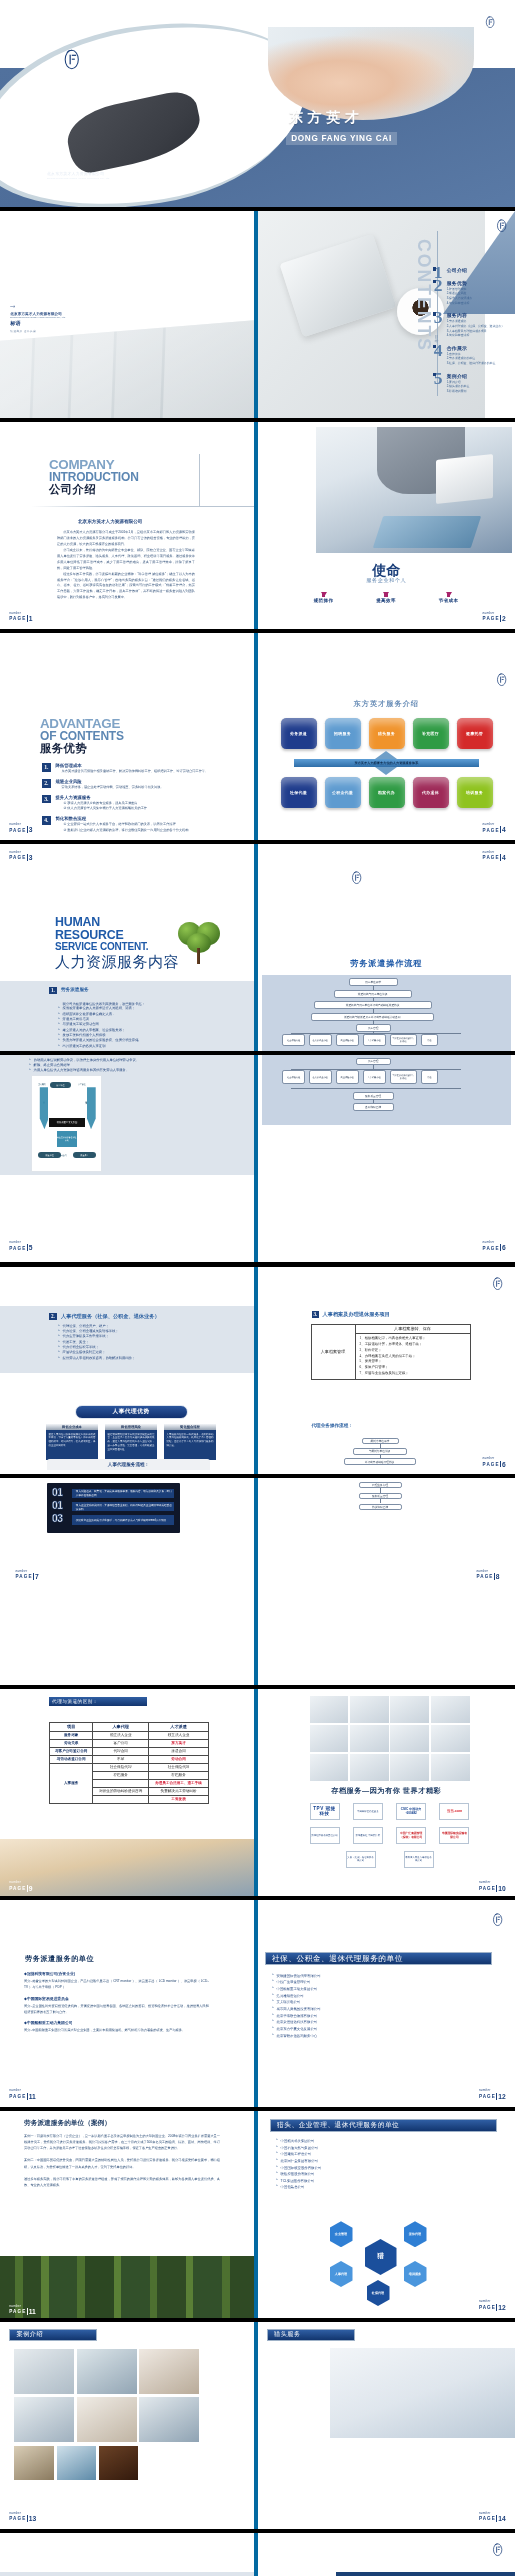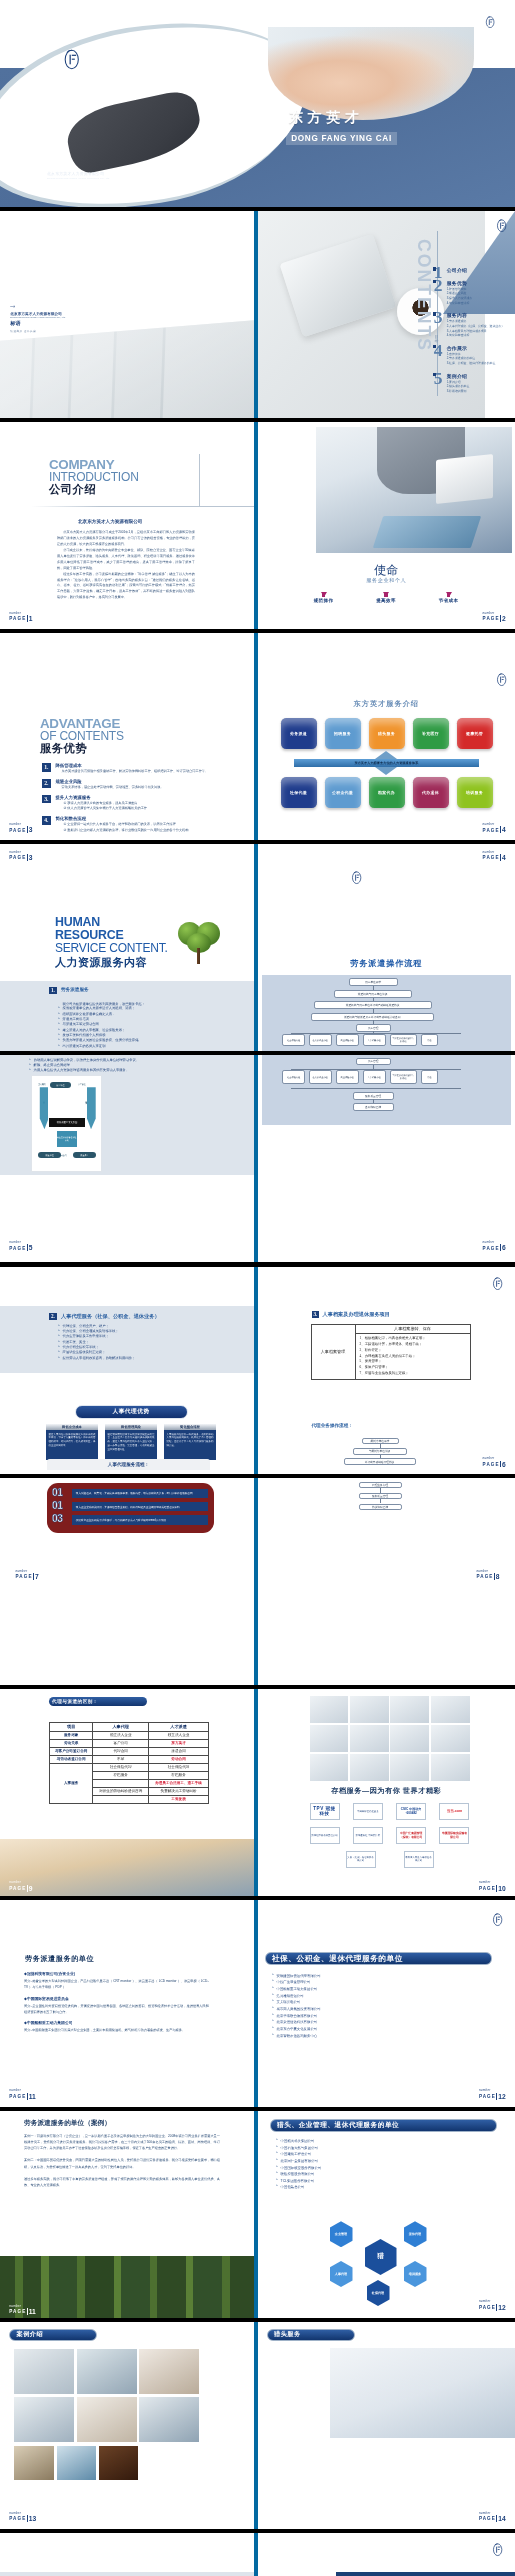--- a/index.html
+++ b/index.html
@@ -16,21 +16,21 @@
   .logo { position:absolute; width:11.3px; height:13.4px; }
   .logo svg { width:100%; height:100%; display:block; }
   
   .pgnum { position:absolute; font-family:"Liberation Sans",sans-serif; color:#1b3f7a; line-height:1; }
   .pgnum .nm { font-size:3.1px; letter-spacing:0.2px; font-style:italic; opacity:.95; display:block; margin-bottom:0.5px;}
   .pgnum .pgrow { display:flex; align-items:flex-end; }
   .pgnum .pg-lbl { font-size:4.6px; letter-spacing:1.1px; font-weight:700; }
   .pgnum .bar { width:0.8px; height:6.7px; background:#1b3f7a; margin:0 1px 0 0.5px; }
   .pgnum .n { font-size:6.7px; font-weight:700; line-height:5.7px; }
   .ttl-en1 { font-size:13.4px; font-weight:700; letter-spacing:-0.3px; color:#7fa3c6; line-height:.92; }
-  .ttl-en2 { font-size:12px; font-weight:400; letter-spacing:-0.2px; color:#5d87b3; line-height:.95; }
+  .ttl-en2 { font-size:12px; font-weight:700; letter-spacing:-0.2px; color:#5d87b3; line-height:.95; }
   .ttl-cn  { font-size:11.3px; font-weight:700; color:#14213d; letter-spacing:0.5px; line-height:1.15; }
   .body-cn { font-size:3.2px; line-height:1.85; color:#2a4a74; text-align:justify; }
   
   .cover-wrap { position:relative; width:515px; height:207px; background:#fff; overflow:hidden; }
   .cover-blue {
     position:absolute; left:0; top:68px; width:515px; height:139px;
     background:linear-gradient(160deg,#51719d 0%,#4e6d99 45%,#5a7aa6 100%);
   }
   .cover-wave {
     position:absolute; left:-20.6px; top:31px; width:330px; height:170px;
@@ -116,21 +116,21 @@
   .ci-head { position:absolute; left:49px; top:37px; }
   .vrule { position:absolute; left:199px; top:32px; width:0.5px; height:52px; background:#b9c5d2;}
   .hrule { position:absolute; left:31px; top:84px; width:227px; height:0.5px; background:linear-gradient(90deg,rgba(185,197,210,0) 0%,#b9c5d2 30%,#b9c5d2 100%);}
   .ci-sub { position:absolute; left:78px; top:97px; font-size:4.6px; font-weight:700; color:#1b3f7a; }
   .ci-body { position:absolute; left:57px; top:108px; width:138px; }
   .mission-photo { position:absolute; left:58px; top:5.2px; width:196px; height:126px;
     background:linear-gradient(160deg,#eef2f5 0%,#dde5ec 30%,#b9c7d4 62%,#7b93ad 100%); }
   .mission-photo .lap { position:absolute; right:18.5px; top:30px; width:57px; height:44px; background:linear-gradient(160deg,#fefefe,#d2d8dd); border-radius:2.1px; transform:skewY(-6deg);}
   .mission-photo .tab { position:absolute; left:62px; bottom:5.2px; width:98px; height:32px; background:linear-gradient(140deg,#9fc0d8,#5a88ab); border-radius:1.5px; transform:skewX(-18deg);}
   .mission-photo .suit{ position:absolute; left:61px; top:0; width:88px; height:67px; background:linear-gradient(150deg,#9aa3ae,#6f7a87); border-radius:0 0 40% 36%;}
-  .mission-ttl { position:absolute; left:0; right:0; top:140px; text-align:center; font-size:12px; font-weight:400; color:#1b3f7a; }
+  .mission-ttl { position:absolute; left:0; right:0; top:140px; text-align:center; font-size:14px; font-weight:700; color:#1b3f7a; }
   .mission-sub { position:absolute; left:0; right:0; top:155px; text-align:center; font-size:5.2px; color:#5a80ad; letter-spacing:0.5px;}
   .mission-cols { position:absolute; left:41px; top:170px; width:175px; display:flex; justify-content:space-between; }
   .mcol { width:50px; text-align:center; }
   .marrow { width:0;height:0;border-left:3.6px solid transparent;border-right:3.6px solid transparent;border-top:5.7px solid #a8246b; margin:0 auto 0.5px; position:relative;}
   .marrow::before{content:"";position:absolute;left:-1.8px;top:-4.6px;width:3.6px;height:4.6px;background:#a8246b;}
   .mlabel { font-size:4.6px; font-weight:700; color:#1b3f7a; letter-spacing:0.3px;}
   
   .adv-photo { position:absolute; left:0; top:0; width:515px; height:77px;
     background:linear-gradient(115deg,#e7eaec 0%,#dfe2e4 22%,#c58a48 34%,#b2763a 48%,#d9a264 62%,#e9e9e9 76%,#f3f3f3 100%); }
   .adv-photo .wood { position:absolute; left:0; top:0; width:515px; height:77px;
@@ -154,22 +154,22 @@
   .svc-mid { position:relative; height:21.6px; margin:3.1px 0; }
   .svc-bar { position:absolute; left:13.4px; top:6.7px; width:185px; height:7.7px; background:linear-gradient(180deg,#5d9ed6,#2f6ea8);
       color:#0d2a4c; font-size:3.1px; font-weight:700; display:flex; align-items:center; justify-content:center; letter-spacing:0.1px;}
   .svc-uparrow { position:absolute; left:94px; top:-1px; width:0;height:0;
       border-left:11.3px solid transparent;border-right:11.3px solid transparent;border-bottom:8.8px solid #6f9fc8;}
   .svc-dnarrow{ position:absolute; left:94px; bottom:-1px; width:0;height:0;
       border-left:11.3px solid transparent;border-right:11.3px solid transparent;border-top:8.8px solid #6f9fc8;}
   
   .hr-head { position:absolute; left:55px; top:72px; }
   .hr-head .l1 { font-size:12.4px; font-weight:700; color:#1f5aa8; line-height:1.02; letter-spacing:-0.2px;}
-  .hr-head .l2 { font-size:12px; font-weight:400; color:#1f5aa8; line-height:1.05; letter-spacing:-0.2px;}
-  .hr-head .l3 { font-size:11px; font-weight:700; color:#15407e; letter-spacing:0.5px; margin-top:0.5px;}
+  .hr-head .l2 { font-size:10px; font-weight:700; color:#1f5aa8; line-height:1.05; letter-spacing:-0.2px;}
+  .hr-head .l3 { font-size:15px; font-weight:400; color:#15407e; letter-spacing:0.5px; margin-top:0.5px;}
   .tree { position:absolute; left:178px; top:76px; width:42px; height:46px; }
   .tree .crown { position:absolute; left:0; top:0; width:42px; height:32px; }
   .tree .crown i { position:absolute; width:23px; height:23px; border-radius:50%;
       background:radial-gradient(circle at 35% 30%, #8fc44e, #4d7f27 70%, #3d6a1e 100%); }
   .tree .crown i:nth-child(1){ left:0; top:2.1px;}
   .tree .crown i:nth-child(2){ left:18.5px; top:2.1px;}
   .tree .crown i:nth-child(3){ left:9.3px; top:12.4px; width:24px; height:20.6px;}
   .tree .trunk { position:absolute; left:19px; top:28px; width:3.1px; height:15.5px; background:linear-gradient(90deg,#6b4526,#4a2e18);}
   .hr-panel { position:absolute; left:0; top:137px; width:258px; height:71px; background:#dde4ec;}
   .hr-p-num { position:absolute; left:49px; top:5.2px; width:7.7px; height:7.7px; background:#1b3f7a; color:#fff; font-size:5.2px; font-weight:700; text-align:center; line-height:7.7px; font-family:"Liberation Serif",serif;}
@@ -190,25 +190,25 @@
   .tbl th { font-weight:700; color:#0f2d63; font-size:4.1px;}
   .tbl .red { color:#d4112a; font-weight:700;}
   .tbl .bluev { color:#0f2d63; font-weight:700;}
   .adv3 { position:absolute; left:46px; top:138px; width:170px;}
   .adv3-cap { width:113px; margin:0 auto 5.2px; background:linear-gradient(180deg,#2b559c,#10306e);
       border:1px solid #dfe6f0; border-radius:7.2px; color:#fff; font-size:5.7px; font-weight:700; text-align:center; padding:2.1px 0; letter-spacing:0.5px;}
   .adv3-row { display:flex; justify-content:space-between; }
   .adv3-c { width:52px; }
   .adv3-c .hd { background:linear-gradient(180deg,#f3f5f8,#9aa6b5); color:#132c55; font-size:3.3px; font-weight:700; text-align:center; padding:1px 0;}
   .adv3-c .bd { background:#1b3f7a; color:#e8eef8; font-size:2.4px; line-height:1.6; padding:2.6px 2.6px; min-height:30px; text-align:justify;}
-  .steps { position:absolute; left:47px; top:5.2px; width:167px; background:#7f1d1d; border-radius:11px; padding:5.2px 4.1px;}
+  .steps { position:absolute; left:47px; top:5.2px; width:133px; background:#0f172a; border-radius:1px; padding:5.2px 4.1px;}
   .steps .st { position:relative; height:10.3px; margin-bottom:3.1px; }
   .steps .nbig { position:absolute; left:1px; top:-1.5px; font-size:10.3px; font-weight:700; color:#fff; -webkit-text-stroke:0.5px #1b3f7a; font-family:"Liberation Sans",sans-serif; letter-spacing:-0.5px; z-index:2;}
   .steps .sbar { position:absolute; left:20.6px; top:0.5px; right:2.1px; height:9.3px; background:#1b3f7a; color:#fff; font-size:2.6px; display:flex; align-items:center; padding-left:4.1px;}
-  .hdr-band { position:absolute; background:linear-gradient(180deg,#2f5ea3,#12356e); color:#fff; font-weight:700; letter-spacing:0.5px;border-radius:6px;}
+  .hdr-band { position:absolute; background:linear-gradient(180deg,#2f5ea3,#12356e); color:#fff; font-weight:400; letter-spacing:0.5px;}
   
   .plogos { position:absolute; display:flex; flex-wrap:wrap; gap:3.1px;}
   .plogo { width:30px; height:17px; border:0.5px solid #b6c4d4; background:#fff; display:flex; align-items:center; justify-content:center;
       font-size:2.4px; color:#1b3f7a; text-align:center; overflow:hidden; padding:0.5px;}
   .plogo.tpv{ color:#13408f; font-weight:700; font-size:4.6px; letter-spacing:0.5px;}
   .plogo.dd { color:#d9242d; font-weight:700; font-size:3.6px;}
   .plogo.csic{ color:#13408f; font-weight:700; font-size:3.1px;}
   .plogo.zs  { color:#c8161d; font-weight:700; font-size:2.8px;}
   
   .pgrid { position:absolute; display:grid; grid-template-columns:repeat(4,1fr); gap:1.5px;}

